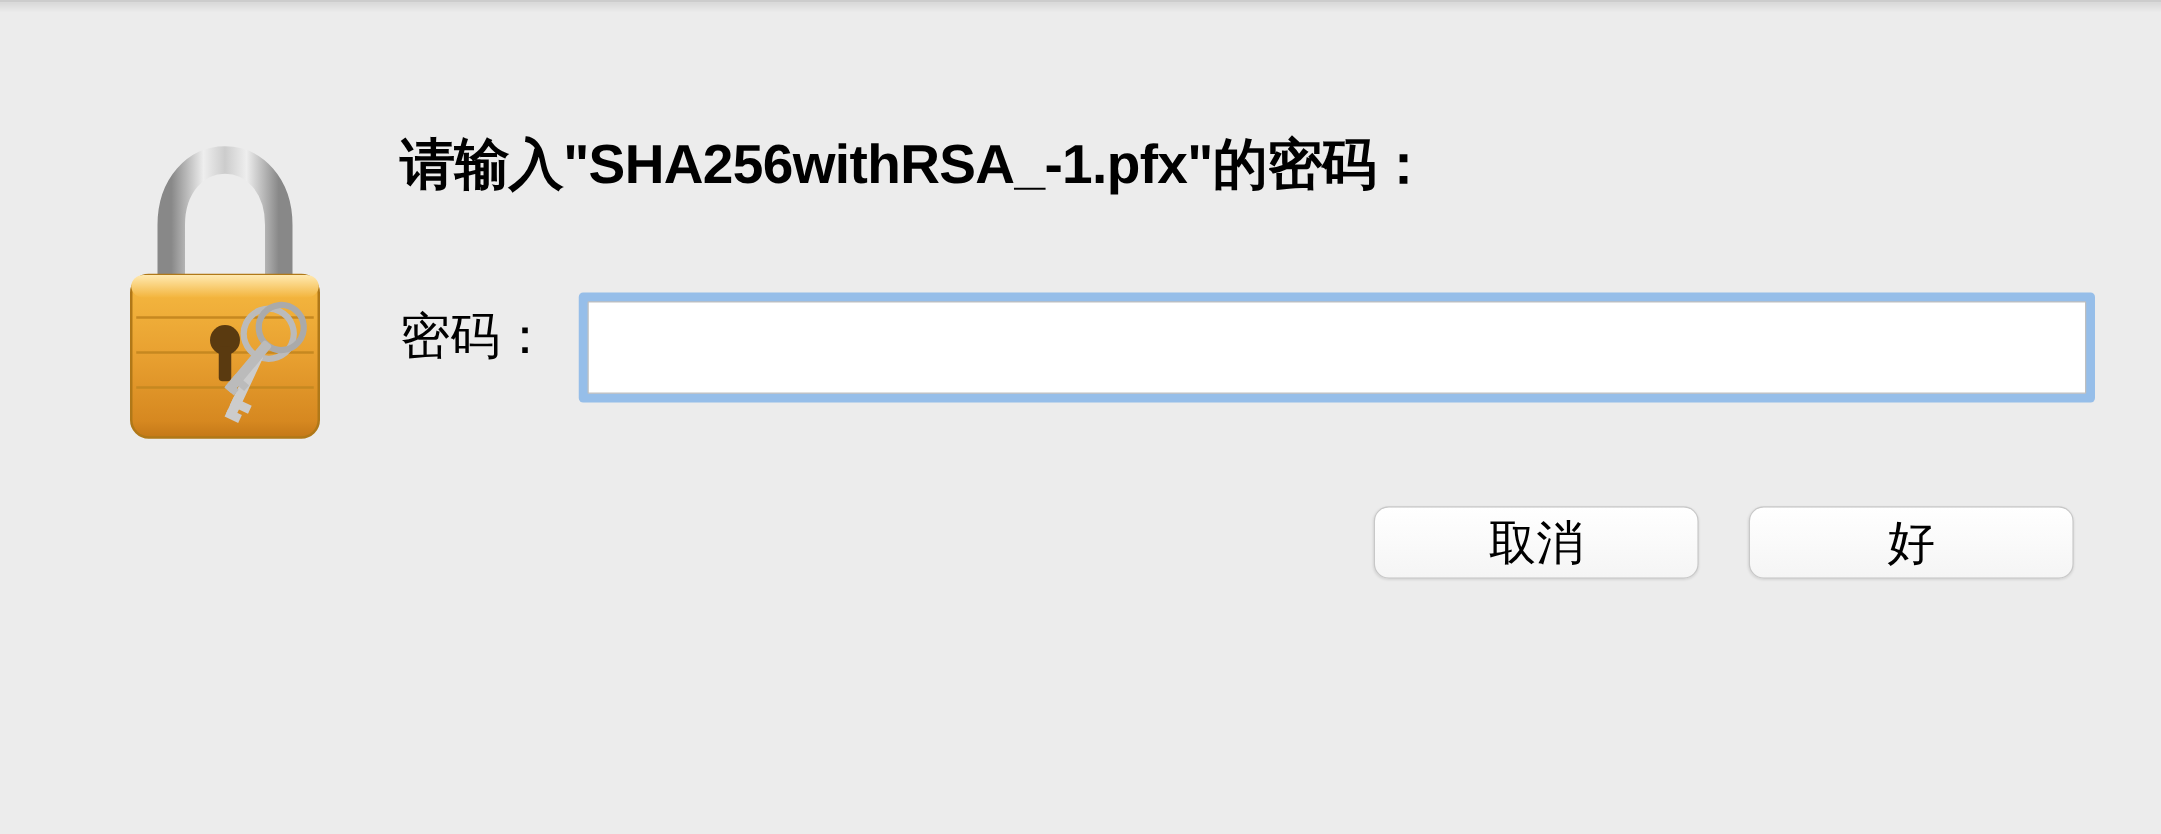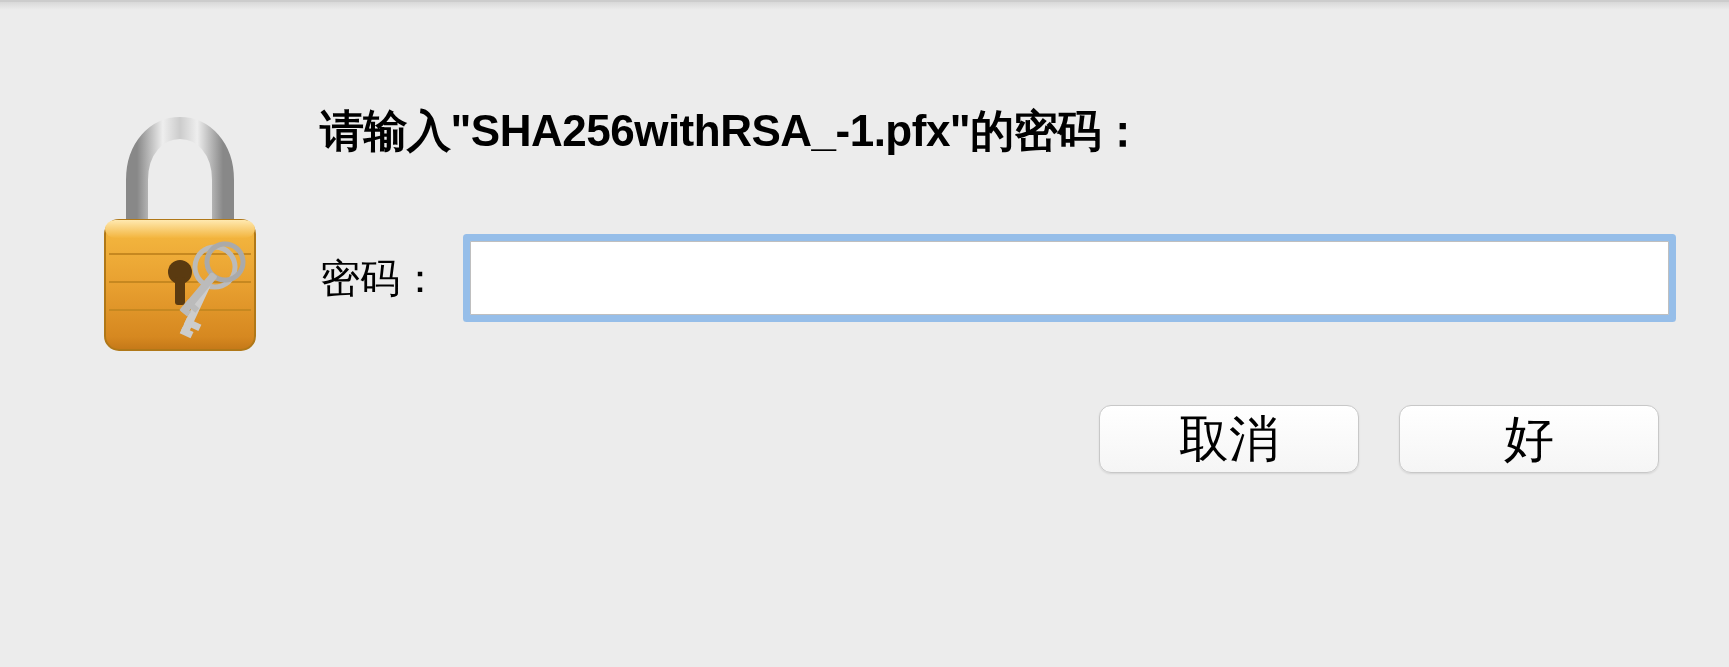--- a/index.html
+++ b/index.html
@@ -48,21 +48,21 @@
     }
     .prompt-text {
       font-size: 44px;
       font-weight: 600;
       color: #000;
       margin-bottom: 80px;
       letter-spacing: -0.5px;
     }
     .password-row {
       display: flex;
-      align-items: center;
+      align-items: flex-start;
       gap: 30px;
     }
     .password-label {
       font-size: 40px;
       font-weight: 400;
       color: #000;
       flex-shrink: 0;
     }
     .password-input {
       flex: 1;
@@ -77,25 +77,25 @@
     }
     .button-row {
       display: flex;
       justify-content: flex-end;
       gap: 40px;
       margin-top: 90px;
       padding-right: 10px;
     }
     .btn {
       min-width: 260px;
-      height: 68px;
+      height: 58px;
       border: 1px solid #c8c8c8;
       border-radius: 12px;
       background: linear-gradient(to bottom, #ffffff, #f5f5f5);
-      font-size: 50px;
+      font-size: 38px;
       color: #000;
       cursor: pointer;
       font-family: inherit;
       box-shadow: 0 1px 2px rgba(0,0,0,0.1);
     }
   </style>
 </head>
 <body>
 
 <div class="dialog">

